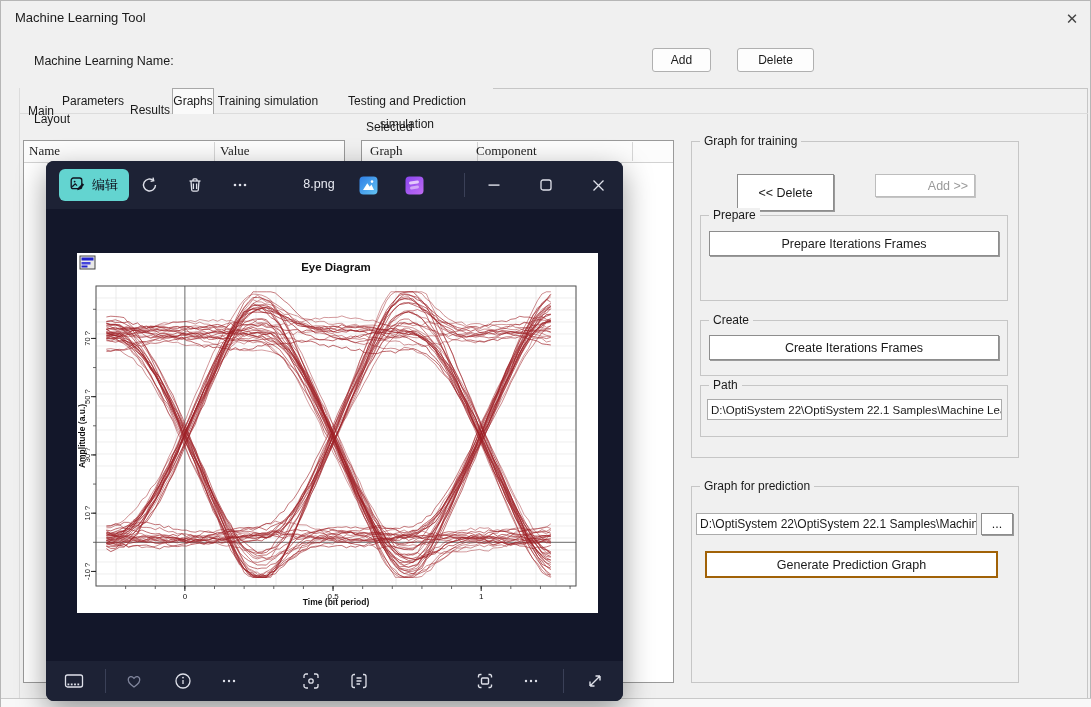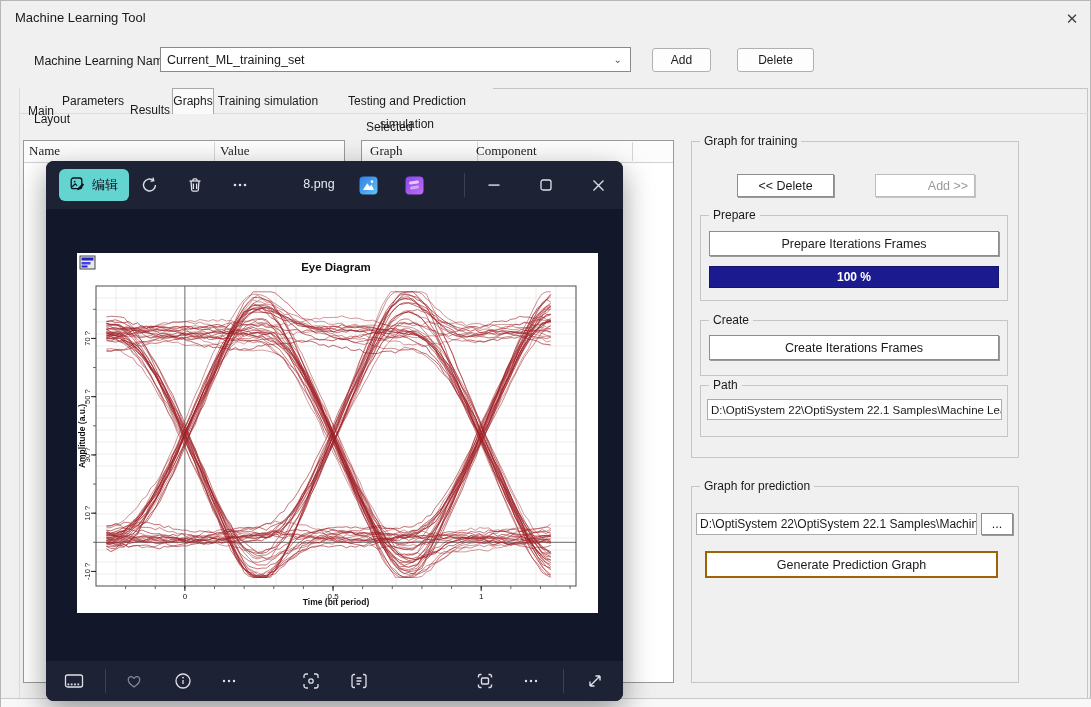--- a/index.html
+++ b/index.html
@@ -45,24 +45,20 @@
 </style>
 </head>
 <body>
 
 <div id="app">
 
   <div class="abs lbl" style="left:14px;top:9px;font-size:13px;">Machine Learning Tool</div>
   <div class="abs" style="left:1058px;top:5px;width:26px;height:26px;display:flex;align-items:center;justify-content:center;font-size:15px;color:#444;">✕</div>
 
   <div class="abs lbl" style="left:33px;top:53px;font-size:12.5px;">Machine Learning Name:</div>
-  <div class="abs combo" style="left:159px;top:46px;width:471px;height:25px;">
-    <span class="val">Current_ML_training_set</span>
-    <span class="chev">⌄</span>
-  </div>
   <div class="abs btn" style="left:651px;top:47px;width:59px;height:24px;">Add</div>
   <div class="abs btn" style="left:736px;top:47px;width:77px;height:24px;">Delete</div>
 
   <div class="abs" style="left:492px;top:87px;width:594px;height:1px;background:#c6c6c6;"></div>
   <div class="abs" style="left:1086px;top:87px;width:1px;height:610px;background:#c6c6c6;"></div>
   <div class="abs" style="left:18px;top:112px;width:1069px;height:1px;background:#dcdcdc;"></div>
   <div class="abs" style="left:18px;top:87px;width:1px;height:610px;background:#dcdcdc;"></div>
 
   <div class="abs tab" style="left:22px;width:36px;margin-top:10px;">Main</div>
   <div class="abs tab" style="left:58px;width:68px;">Parameters</div>
@@ -85,27 +81,26 @@
     <div class="list-header">
       <span class="hcell" style="left:8px;">Graph</span>
       <div class="hsep" style="left:115px;"></div>
       <span class="hcell" style="left:114px;">Component</span>
       <div class="hsep" style="left:270px;"></div>
     </div>
   </div>
 
   <div class="abs groupbox" style="left:690px;top:140px;width:328px;height:317px;">
     <span class="gb-label">Graph for training</span>
-    <div class="abs btn3d" style="left:45px;top:32px;width:97px;height:23px;">&lt;&lt; Delete</div>
+    <div class="abs btn3d" style="left:45px;top:32px;width:97px;height:37px;">&lt;&lt; Delete</div>
     <div class="abs btn3d disabled" style="left:183px;top:32px;width:100px;height:23px;padding-left:46px;">Add &gt;&gt;</div>
 
     <div class="abs groupbox" style="left:8px;top:73px;width:308px;height:86px;">
       <span class="gb-label">Prepare</span>
       <div class="abs btn3d" style="left:8px;top:15px;width:290px;height:25px;">Prepare Iterations Frames</div>
-      <div class="abs progress" style="left:8px;top:50px;width:290px;height:22px;">100 %</div>
     </div>
 
     <div class="abs groupbox" style="left:8px;top:178px;width:308px;height:56px;">
       <span class="gb-label">Create</span>
       <div class="abs btn3d" style="left:8px;top:14px;width:290px;height:25px;">Create Iterations Frames</div>
     </div>
 
     <div class="abs groupbox" style="left:8px;top:243px;width:308px;height:52px;">
       <span class="gb-label">Path</span>
       <div class="abs field" style="left:6px;top:13px;width:295px;height:21px;">D:\OptiSystem 22\OptiSystem 22.1 Samples\Machine Lear</div>

